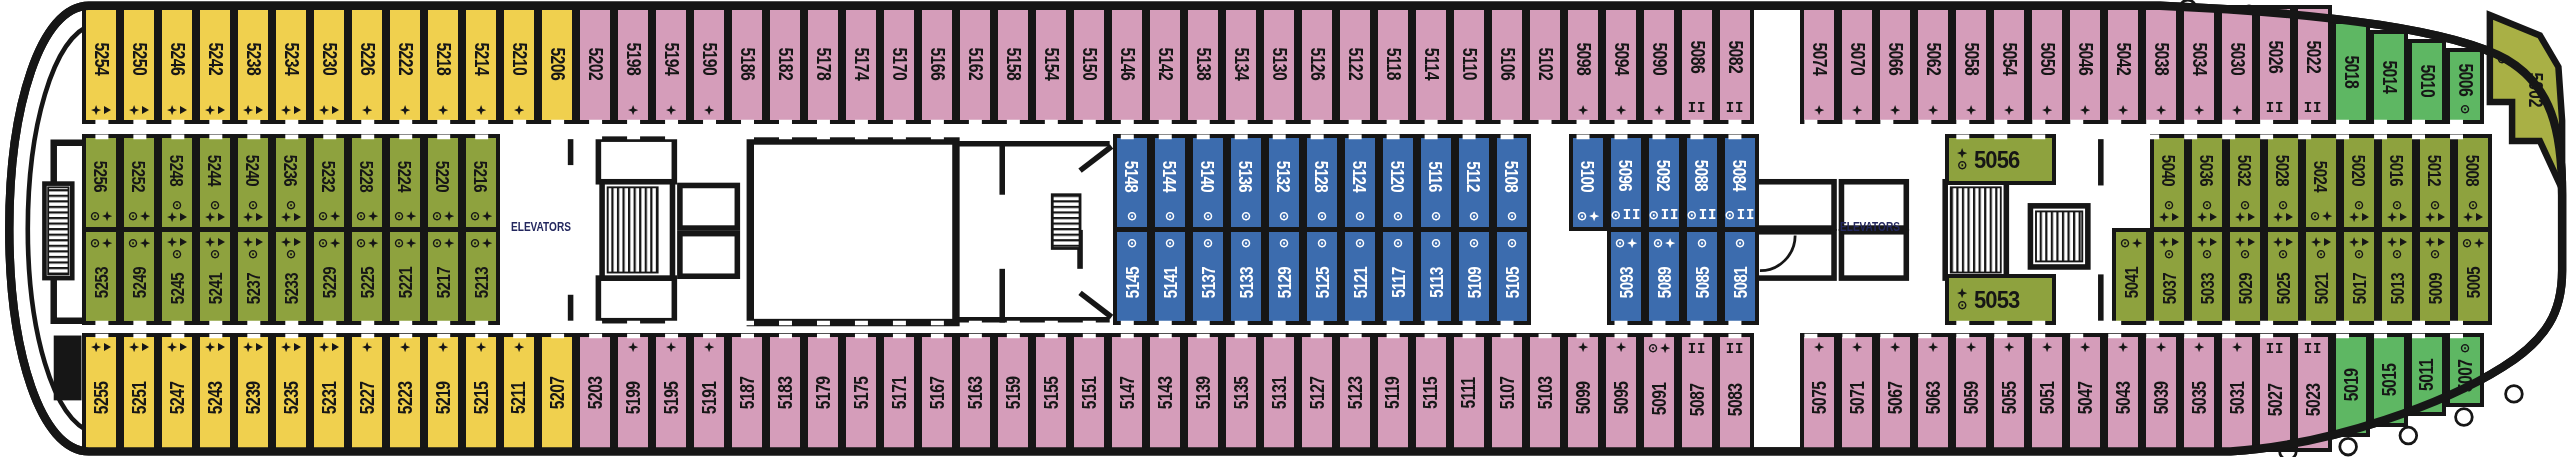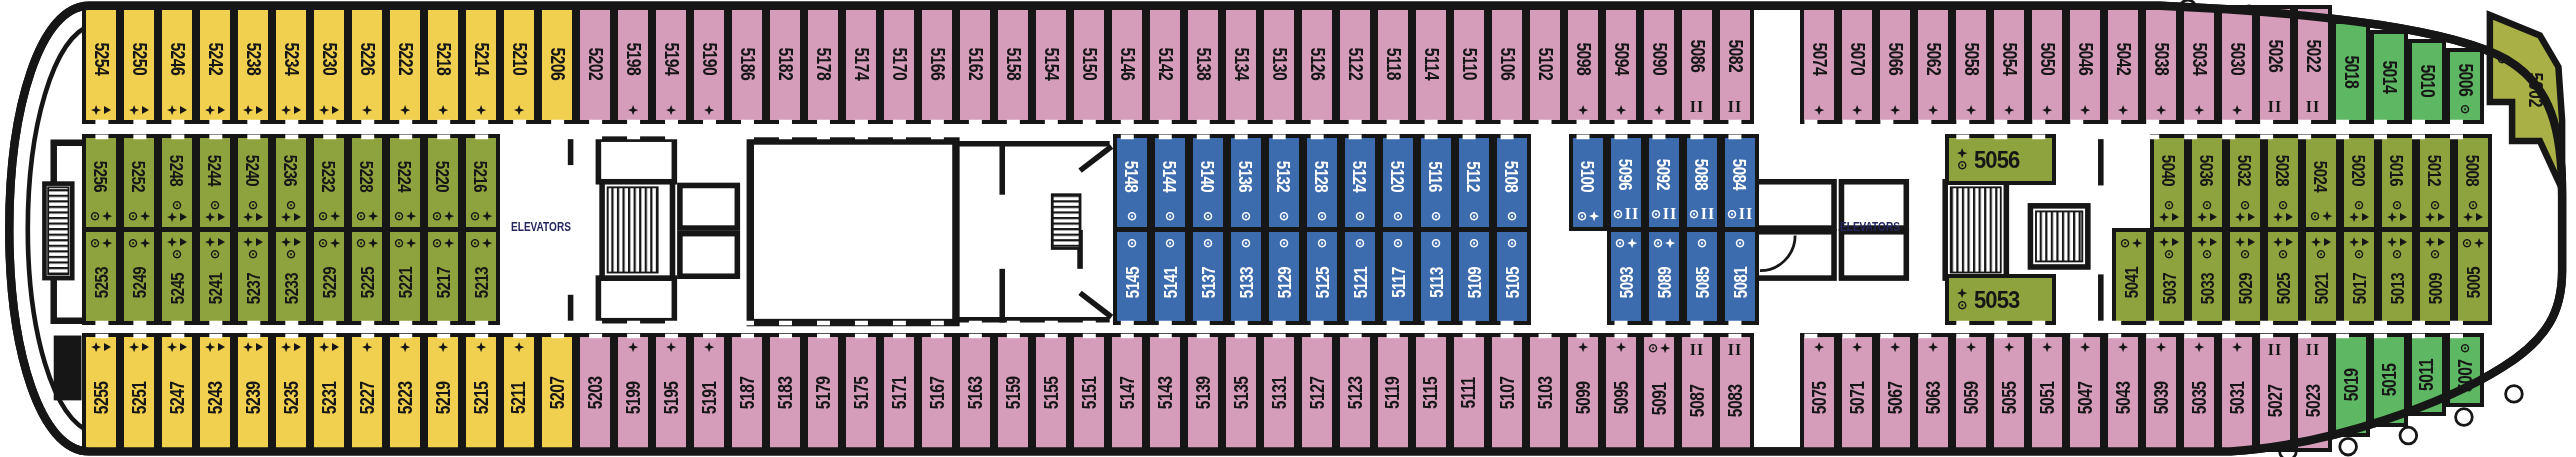--- a/index.html
+++ b/index.html
@@ -19,21 +19,21 @@
   .c-e{background:var(--c-e,#5EB763);}
   .c-b{background:var(--c-b,#3C6CAE);color:#fff;}
   .num{flex:1 1 auto;display:flex;align-items:center;justify-content:center;min-height:0;}
   .num>span{display:block;font-weight:700;font-size:15.7px;line-height:1;white-space:nowrap;letter-spacing:-0.5px;}
   .rt .num>span{transform:rotate(90deg) scaleY(1.25);}
   .rb .num>span{transform:rotate(-90deg) scaleY(1.25);}
   .r-in .num>span{font-size:15px;}
   .ic{display:flex;flex-direction:column;align-items:center;gap:0.9px;}
   .icl{display:flex;align-items:center;gap:1.9px;line-height:1;}
   .i-o{font-size:12px;font-weight:700;line-height:1;}
-  .i-b{font-family:Liberation Serif, serif;font-weight:700;font-size:16px;letter-spacing:0.9px;line-height:1;}
+  .i-b{font-family:Liberation Mono, monospace;font-weight:700;font-size:14px;letter-spacing:0.9px;line-height:1;}
   .i-t{width:0;height:0;border-top:4.6px solid transparent;border-bottom:4.6px solid transparent;
        border-left:7.4px solid currentColor;display:inline-block;}
   .i-s svg{display:block;fill:currentColor;}
   .suite{position:absolute;box-sizing:border-box;width:111px;height:51px;border:4.6px solid #161616;
          background:var(--c-g,#8EA23E);display:flex;align-items:center;gap:6.5px;padding:0 8.3px;}
   .suite .num-h{font-size:22px;font-weight:700;letter-spacing:-0.9px;transform:scaleY(1.1);}
   .elv{position:absolute;top:220px;font-weight:700;font-size:12px;letter-spacing:0;
        color:var(--c-t,#23275E);transform:scaleX(0.84);transform-origin:left center;white-space:nowrap;}
   .n5002{position:absolute;left:2519px;top:43px;width:33px;height:94px;display:flex;
          align-items:center;justify-content:center;}

